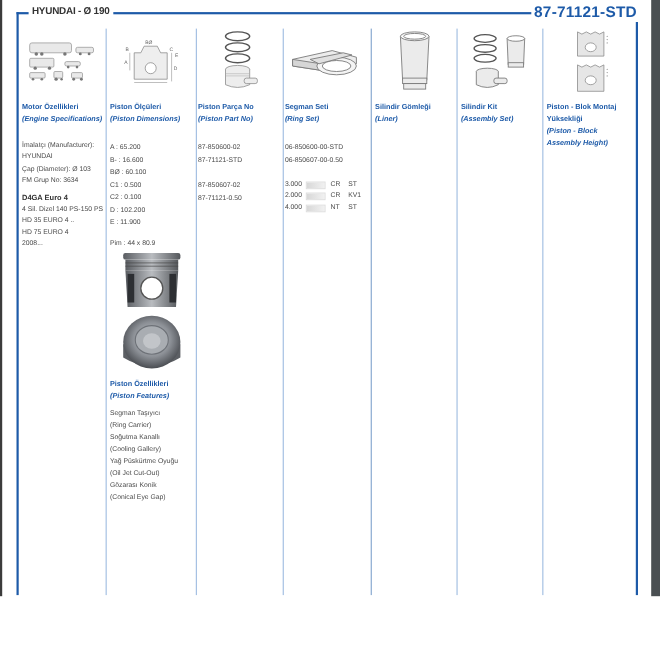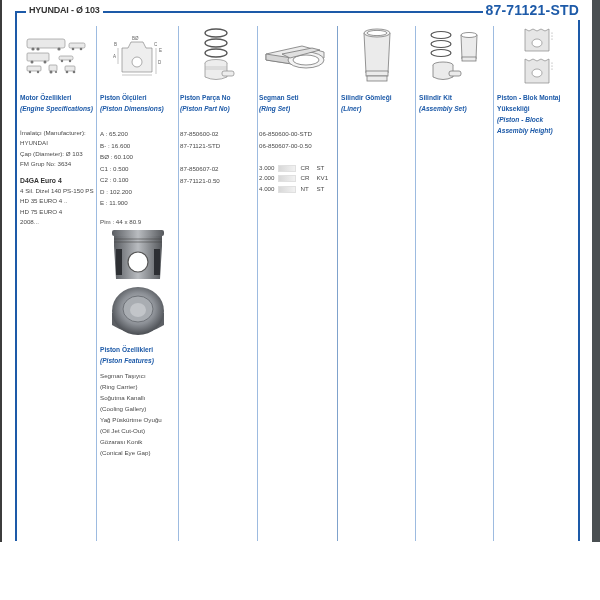--- a/index.html
+++ b/index.html
@@ -27,21 +27,21 @@
 </head>
 <body>
 
 <div class="left-edge"></div>
 <div class="right-bar"></div>
 
 <div class="frame-top"></div>
 <div class="frame-left"></div>
 <div class="frame-right"></div>
 
-<div class="title-left">HYUNDAI - Ø 103</div>
+<div class="title-left">HYUNDAI - Ø 190</div>
 <div class="title-right">87-71121-STD</div>
 
 <div class="col-divider" style="left:96px"></div>
 <div class="col-divider" style="left:178px"></div>
 <div class="col-divider" style="left:257px"></div>
 <div class="col-divider" style="left:337px;background:#7fa2cc"></div>
 <div class="col-divider" style="left:415px"></div>
 <div class="col-divider" style="left:493px"></div>
 
 <div class="col" style="left:20px;width:76px">

